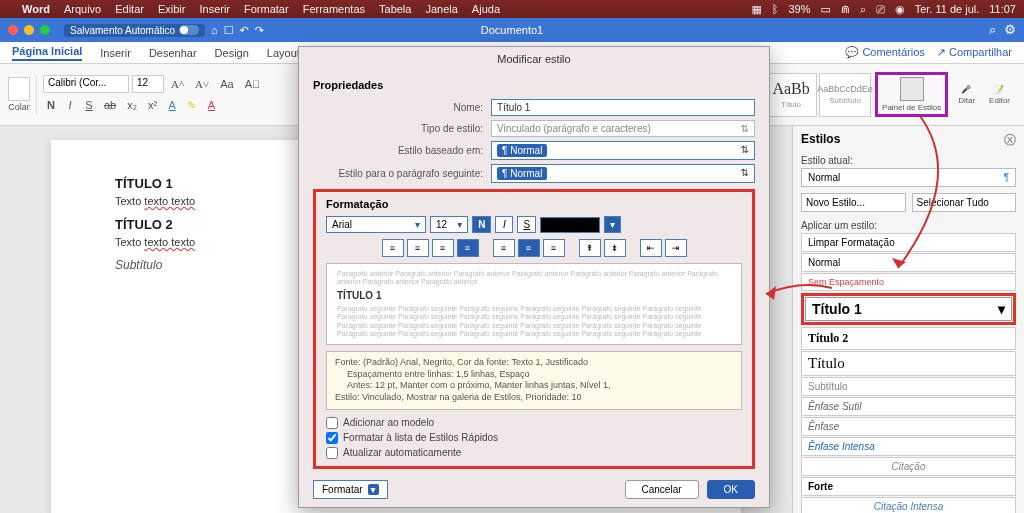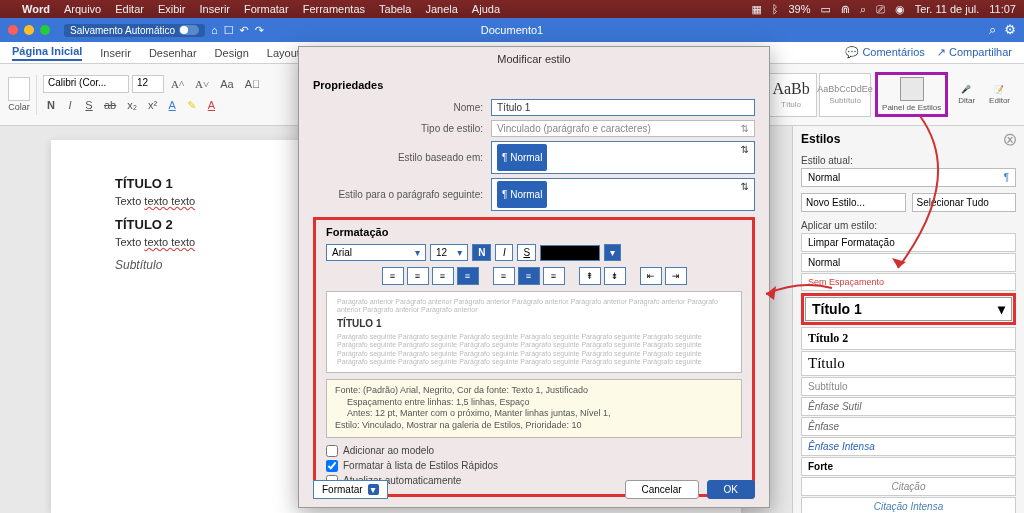--- a/index.html
+++ b/index.html
@@ -68,21 +68,21 @@
 
 .modal { position:absolute; top:46px; left:298px; width:472px; height:462px; background:#f0e8e8; border:1px solid #999; box-shadow:0 6px 22px rgba(0,0,0,0.35);}
 .modal-title { text-align:center; font-size:11px; padding:6px; color:#333; font-weight:500;}
 .modal-body { padding:4px 14px 8px;}
 .props-lbl{font-size:11px;font-weight:600;margin:4px 0 8px;}
 .prop-row{display:flex;align-items:center;margin:4px 0;gap:8px;}
 .prop-row label{flex:0 0 170px;text-align:right;font-size:10px;color:#555;}
 .prop-row .inp{flex:1;border:1px solid #4a7fb5;background:#fff;padding:2px 5px;font-size:10px;color:#333;}
 .prop-row .sel{flex:1;border:1px solid #bbb;background:#fff;padding:2px 5px;font-size:10px;color:#888;display:flex;justify-content:space-between;}
 .prop-row .sel.on{border-color:#4a7fb5;color:#333;}
-.blue-pill{background:#2a62b8;color:#fff;font-size:10px;padding:8px 5px;border-radius:2px;}
+.blue-pill{background:#2a62b8;color:#fff;font-size:10px;padding:1px 5px;border-radius:2px;}
 
 .format-box{border:3px solid #e03030;padding:6px 10px 4px;margin-top:6px;}
 .format-lbl{font-size:11px;font-weight:600;margin-bottom:6px;}
 .fmt-row{display:flex;gap:4px;align-items:center;margin-bottom:6px;}
 .fmt-sel{border:1px solid #4a7fb5;background:#fff;padding:2px 5px;font-size:10px;display:flex;gap:10px;min-width:100px;}
 .fmt-sel.sm{min-width:36px;}
 .fmt-btn{border:1px solid #4a7fb5;background:#fff;padding:2px 5px;font-size:10px;min-width:18px;text-align:center;}
 .fmt-btn.active{background:#2a5fb0;color:#fff;}
 .fmt-swatch{width:60px;height:16px;background:#000;border:1px solid #4a7fb5;}
 .toolbar-row{display:flex;justify-content:center;gap:3px;margin-bottom:6px;}
@@ -250,22 +250,22 @@
             <span>Título 1</span>
             <span>▾</span>
           </div>
       </div>
       <div class="style-item h2">Título 2</div>
       <div class="style-item tit">Título</div>
       <div class="style-item sub">Subtítulo</div>
       <div class="style-item it">Ênfase Sutil</div>
       <div class="style-item it">Ênfase</div>
       <div class="style-item blue">Ênfase Intensa</div>
+      <div class="style-item cent">Citação</div>
       <div class="style-item bold">Forte</div>
-      <div class="style-item cent">Citação</div>
       <div class="style-item cent2">Citação Intensa</div>
     </div>
   </div>
 </div>
 
 <div class="modal">
   <div class="modal-title">Modificar estilo</div>
   <div class="modal-body">
     <div class="props-lbl">Propriedades</div>
     <div class="prop-row">

